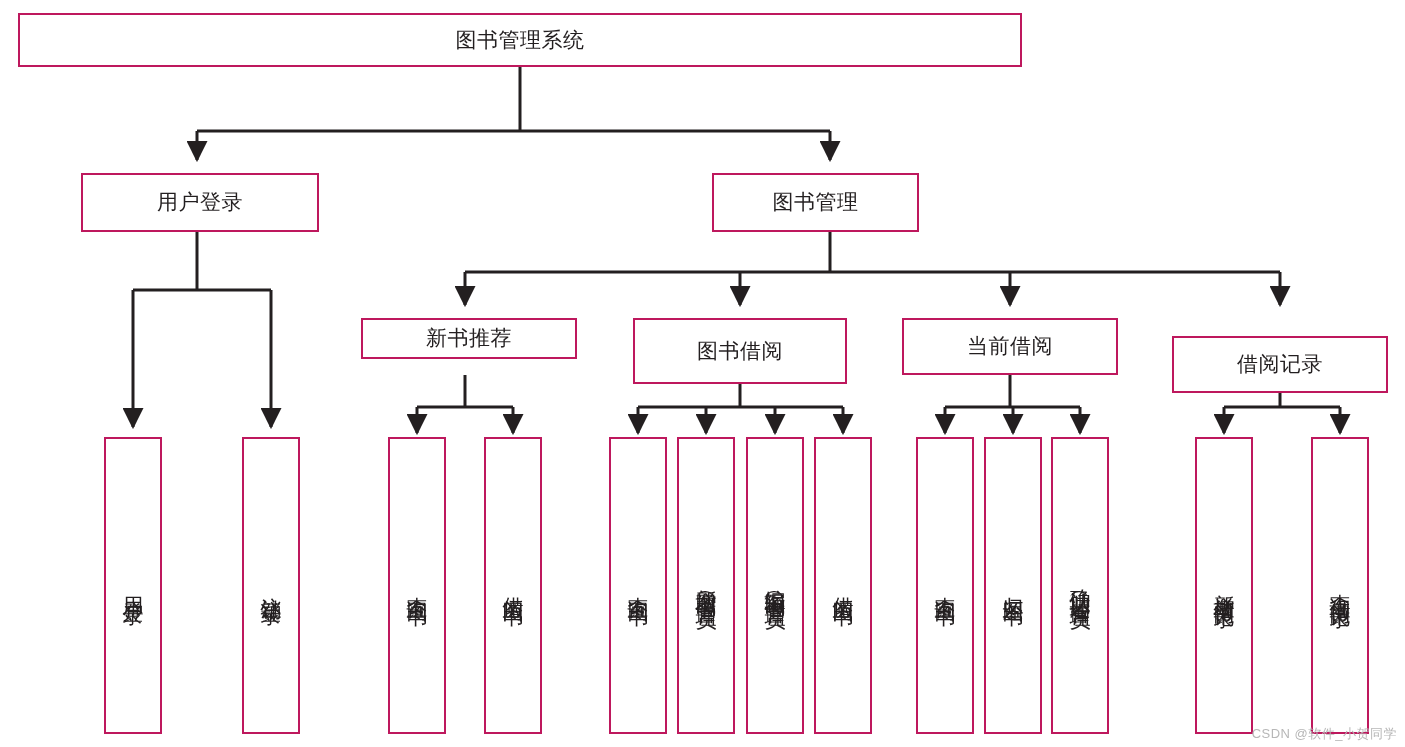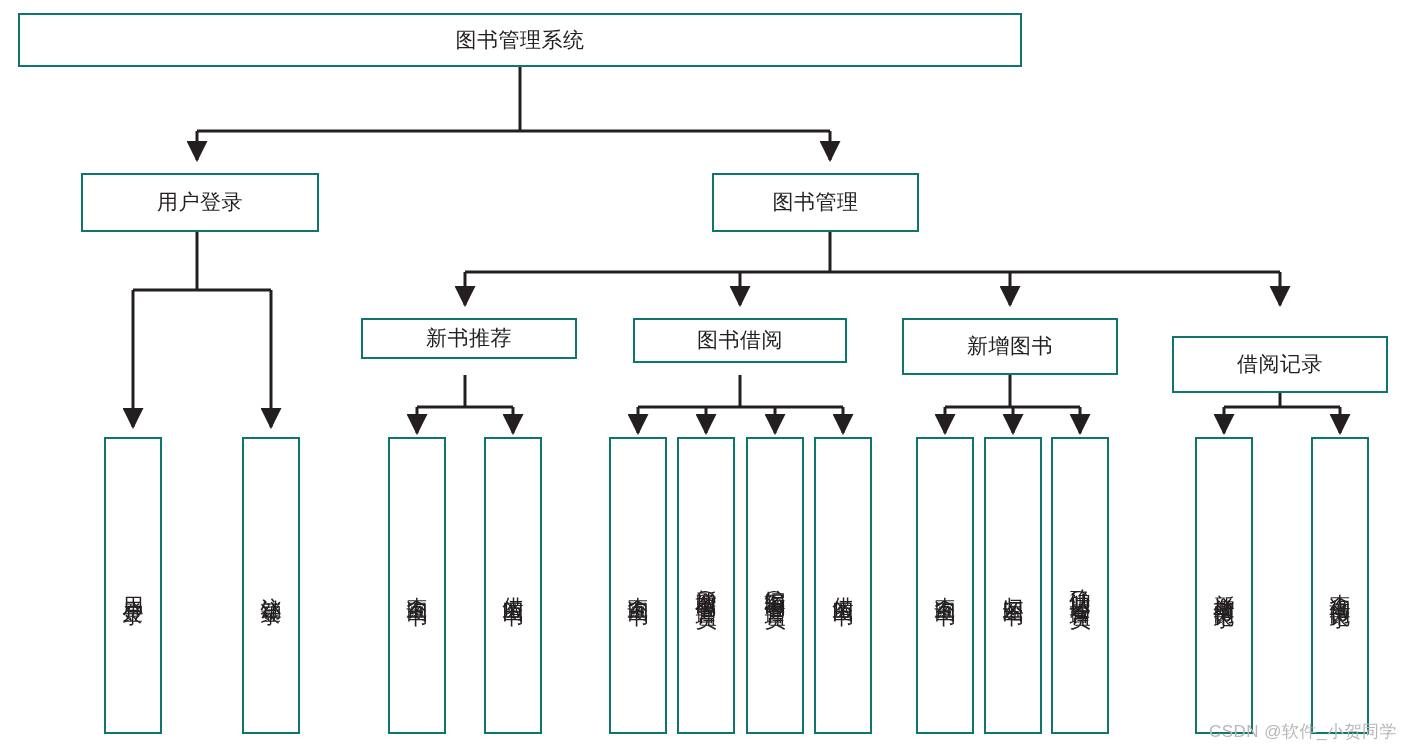--- a/index.html
+++ b/index.html
@@ -18,21 +18,21 @@
   #diagram-svg {
     position: absolute;
     top: 0;
     left: 0;
     width: 1405px;
     height: 747px;
   }
   .node {
     position: absolute;
     box-sizing: border-box;
-    border: 2px solid #0f766e;
+    border: 2px solid #be185d;
     background: #ffffff;
     display: flex;
     align-items: center;
     justify-content: center;
     color: #231f20;
   }
   .node-label {
     display: block;
     text-align: center;
     line-height: 1.18;
@@ -54,21 +54,21 @@
     line-height: 1.05;
     white-space: nowrap;
   }
   .root-node .node-label {
     font-size: 23px;
   }
   #watermark {
     position: absolute;
     right: 8px;
     bottom: 4px;
-    font-size: 17px;
+    font-size: 13px;
     color: #b7b7b7;
     white-space: nowrap;
     letter-spacing: 0.5px;
   }
 </style>
 </head>
 <body>
 
 <div id="canvas">
 
@@ -129,25 +129,25 @@
   <div class="node horizontal" style="left:81px; top:173px; width:238px; height:59px;">
     <span class="node-label">用户登录</span>
   </div>
   <div class="node horizontal" style="left:712px; top:173px; width:207px; height:59px;">
     <span class="node-label">图书管理</span>
   </div>
 
   <div class="node horizontal" style="left:361px; top:318px; width:216px; height:41px;">
     <span class="node-label">新书推荐</span>
   </div>
-  <div class="node horizontal" style="left:633px; top:318px; width:214px; height:45px;">
+  <div class="node horizontal" style="left:633px; top:318px; width:214px; height:66px;">
     <span class="node-label">图书借阅</span>
   </div>
   <div class="node horizontal" style="left:902px; top:318px; width:216px; height:57px;">
-    <span class="node-label">新增图书</span>
+    <span class="node-label">当前借阅</span>
   </div>
   <div class="node horizontal" style="left:1172px; top:336px; width:216px; height:57px;">
     <span class="node-label">借阅记录</span>
   </div>
 
   <div class="node vertical" style="left:104px; top:437px; width:58px; height:297px;">
     <span class="node-label">用户登录</span>
   </div>
   <div class="node vertical" style="left:242px; top:437px; width:58px; height:297px;">
     <span class="node-label">注销登录</span>

